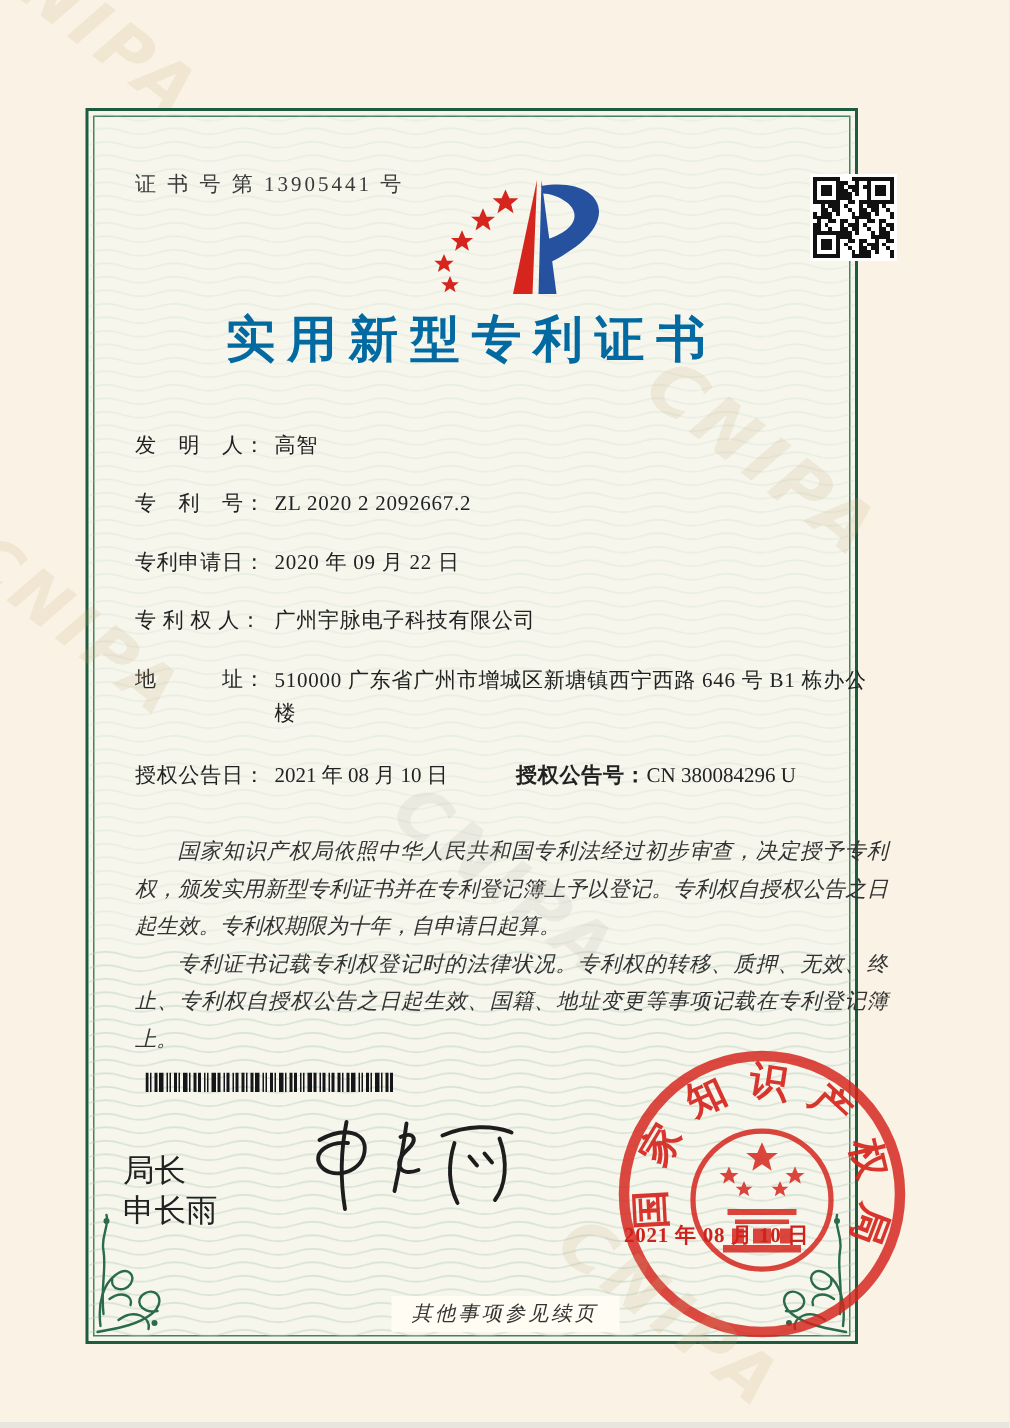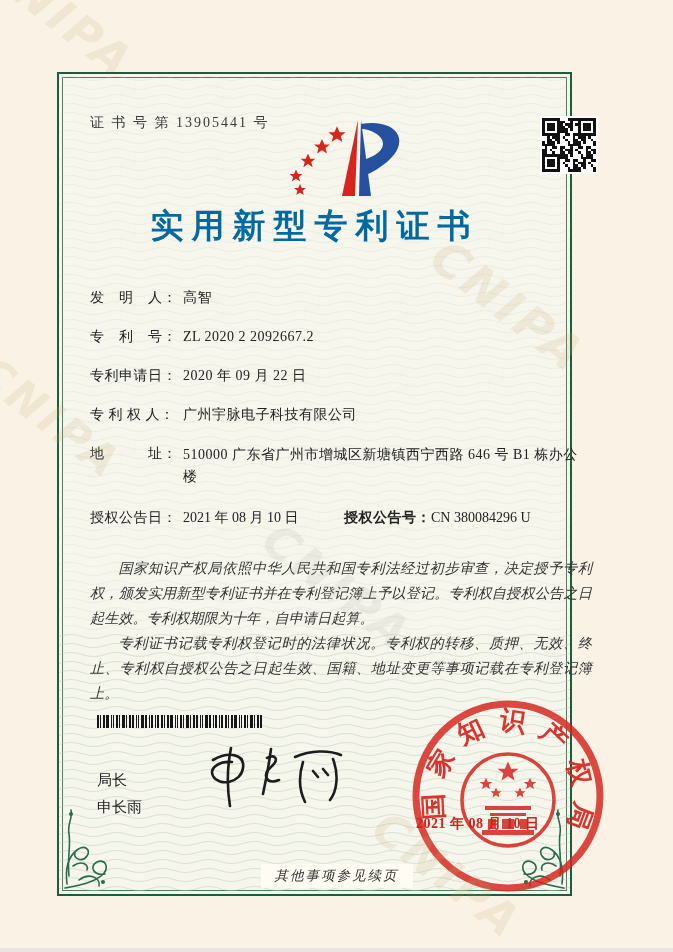--- a/index.html
+++ b/index.html
@@ -38,21 +38,21 @@
   .grant-no-label { margin-left:42px; letter-spacing:.5px;font-weight:bold; }
   .paras {
     position:absolute; left:31px; top:482px; width:502px;
     font-size:14.2px; line-height:25px; color:#333; font-style:italic;
     text-align:justify;
   }
   .paras p { text-indent:2em; }
   .barcode { position:absolute; left:38px; top:641px; width:176px; height:13px;
     overflow:hidden; white-space:nowrap; font-size:0; }
   .barcode i { display:inline-block; height:100%; background:#15151a; }
-  .director { position:absolute; left:38px; top:693px; font-size:15px; color:#222; line-height:27px; }
+  .director { position:absolute; left:23px; top:693px; font-size:21px; color:#222; line-height:27px; }
   .signature { position:absolute; left:140px; top:668px; width:155px; height:75px; }
   .seal { position:absolute; left:349px; top:622px; width:200px; height:200px; opacity:.92; }
   .seal-date { position:absolute; left:357px; top:741px; width:125px; font-size:14px;
     color:#cf221c; font-weight:bold; letter-spacing:.5px; z-index:3; }
   .page-num { position:absolute; left:0; top:797px; width:100%; text-align:center;
     font-size:12.5px; color:#333; letter-spacing:1px; }
   .cont-note { position:absolute; left:0; top:864px; width:100%; text-align:center; z-index:2; }
   .cont-note span { display:inline-block; background:#fffcf3; padding:3px 14px;
     font-size:13.5px; font-style:italic; color:#333; letter-spacing:2px; }
   .scan-edge { position:absolute; left:0; bottom:0; width:100%; height:4px; background:#e7e5dd; }

